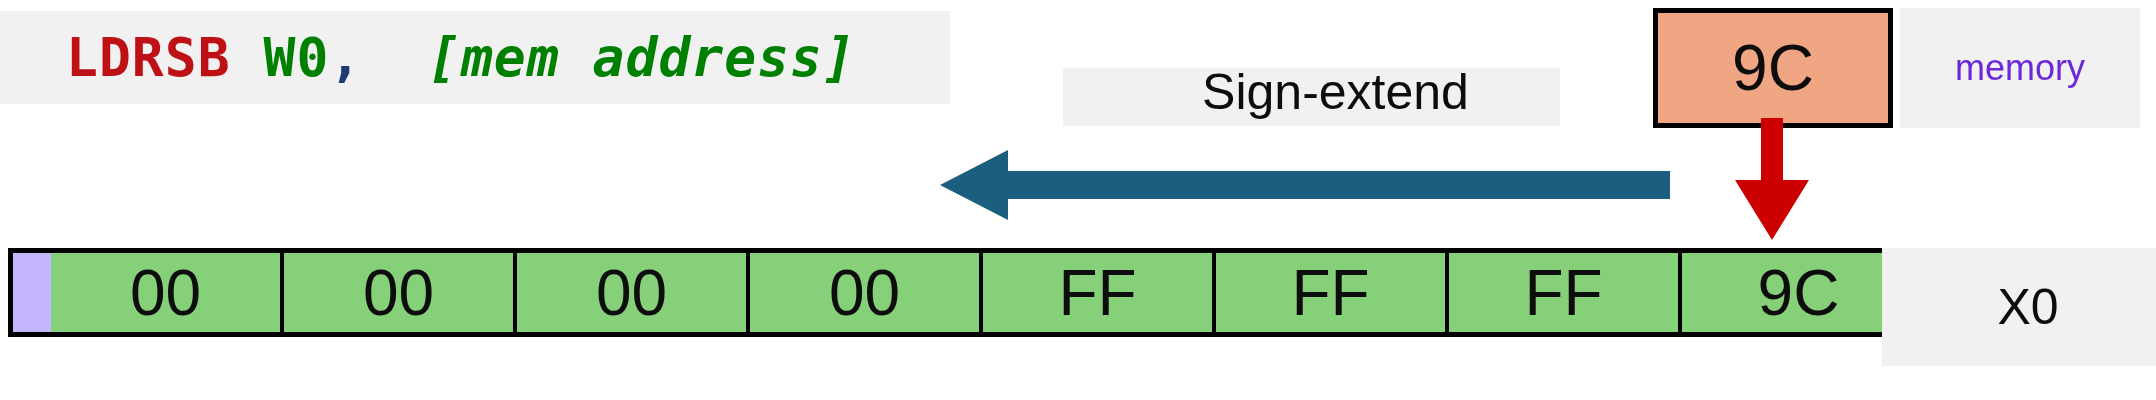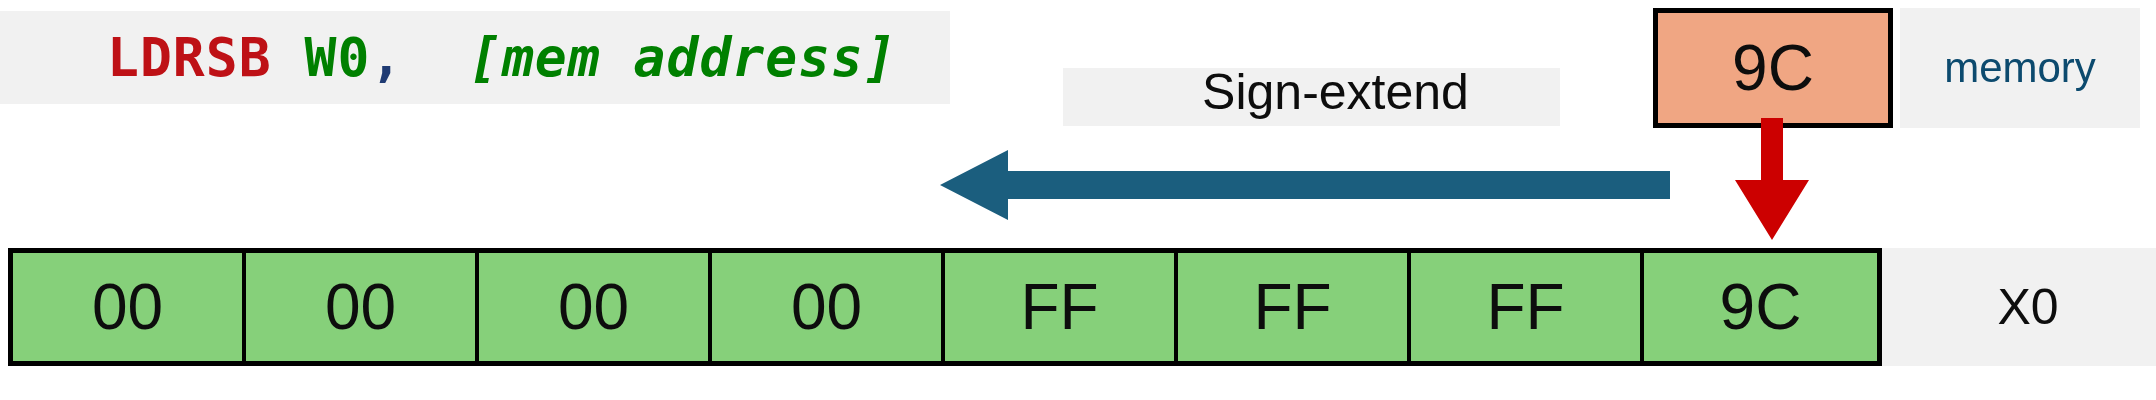--- a/index.html
+++ b/index.html
@@ -27,21 +27,20 @@
     align-items: center;
   }
   #instruction-text {
     font-family: "DejaVu Sans Mono", "Liberation Mono", monospace;
     font-size: 53px;
     font-weight: bold;
     letter-spacing: 1px;
     white-space: pre;
     padding-left: 66px;
     line-height: 1;
-    margin-left: 41px;
   }
   .mn-op   { color: #BE1116; }
   .mn-reg  { color: #008000; }
   .mn-comma{ color: #1F3B73; }
   .mn-mem  { color: #008000; font-style: italic; }
 
   
   #signextend-box {
     position: absolute;
     left: 1063px;
@@ -98,43 +97,44 @@
     left: 1900px;
     top: 8px;
     width: 240px;
     height: 120px;
     background: #F1F1F1;
     display: flex;
     align-items: center;
     justify-content: center;
   }
   #memory-label-text {
-    font-size: 42px;
-    color: #0c4a6e;
+    font-size: 36px;
+    color: #6d28d9;
   }
 
   
   #store-arrow {
     position: absolute;
     left: 1735px;
     top: 118px;
     width: 74px;
     height: 122px;
   }
 
   
   #register-row {
     position: absolute;
     left: 8px;
     top: 248px;
-    height: 118px;
+    height: 89px;
     display: flex;
     border: 5px solid #000000;
     box-sizing: border-box;
     background: #c4b5fd;
+    padding-left: 38px;
   }
   .register-cell {
     width: 233px;
     height: 100%;
     display: flex;
     align-items: center;
     justify-content: center;
     border-right: 4px solid #000000;
     box-sizing: border-box;
     background: #86D07A;

